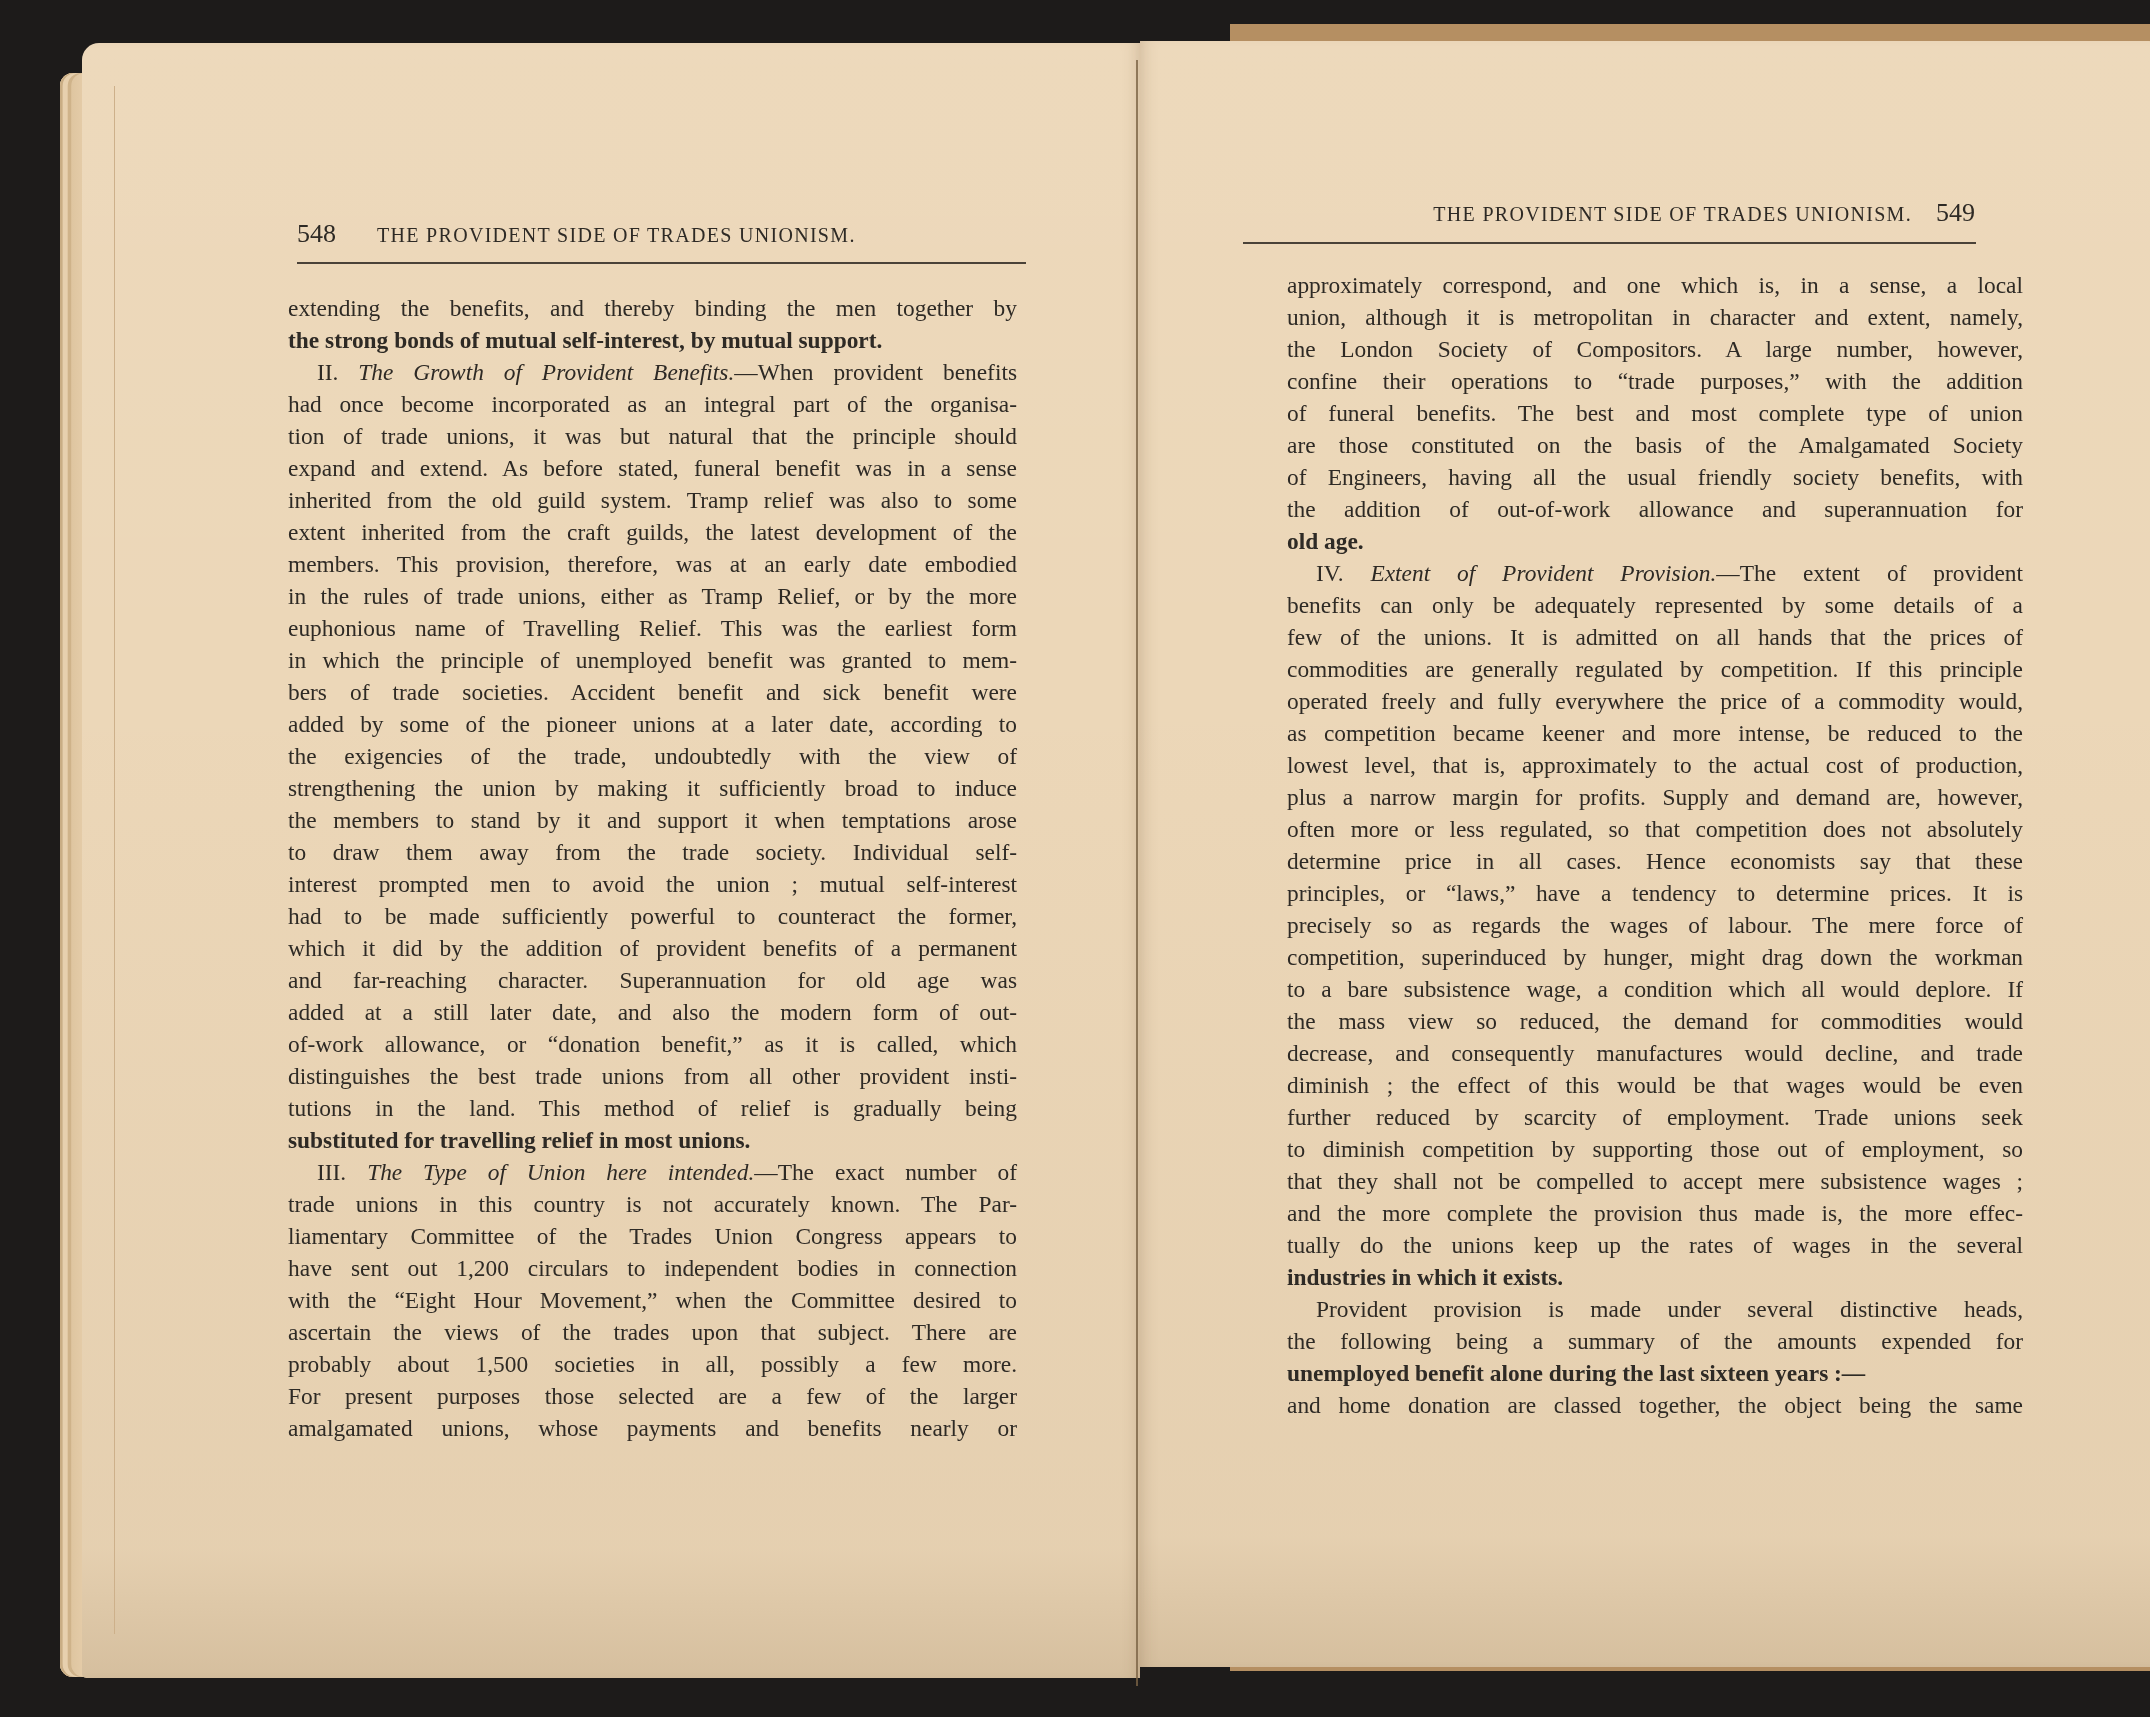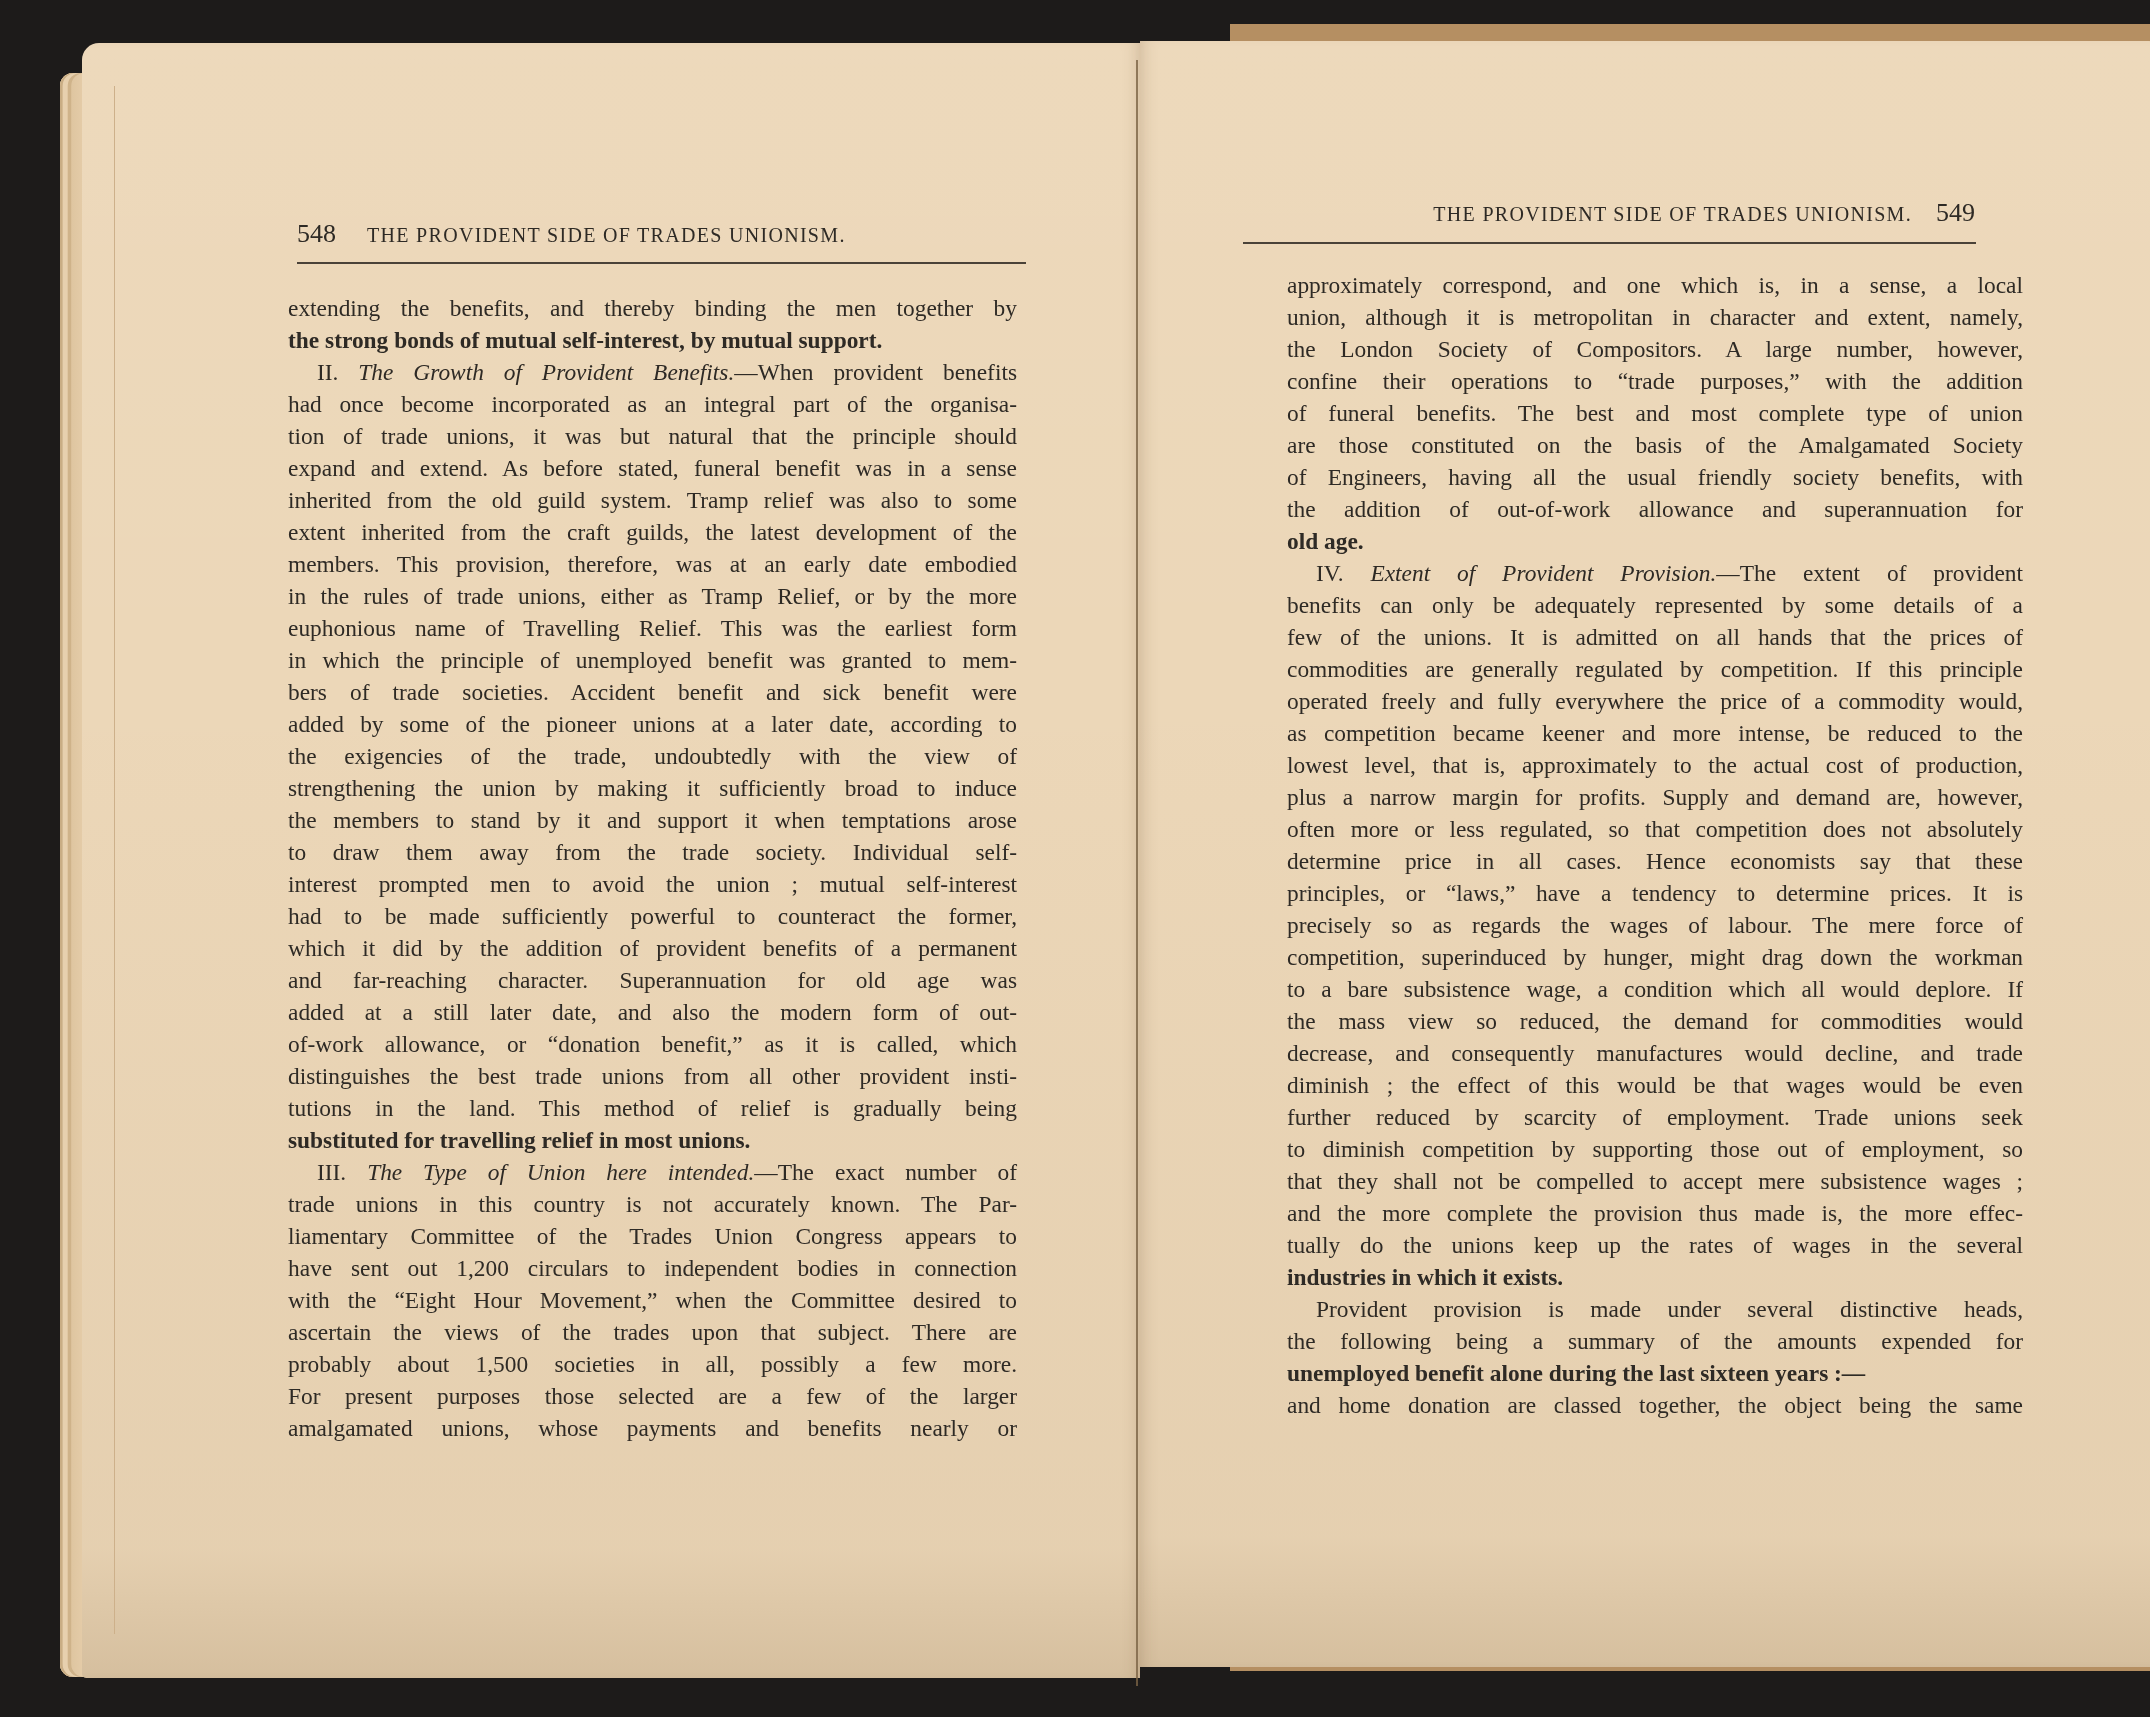--- a/index.html
+++ b/index.html
@@ -85,21 +85,21 @@
     }
     .running-head .folio {
       font-size: 26px;
       letter-spacing: 0;
     }
     .head-left {
       left: 297px;
       top: 219px;
       width: 727px;
     }
-    .head-left .folio { margin-right: 31px; }
+    .head-left .folio { margin-right: 41px; }
     .head-right {
       left: 1239px;
       top: 198px;
       width: 736px;
       justify-content: flex-end;
     }
     .head-right .folio { margin-left: 24px; text-align: center; }
     .rule {
       position: absolute;
       height: 1.7px;

